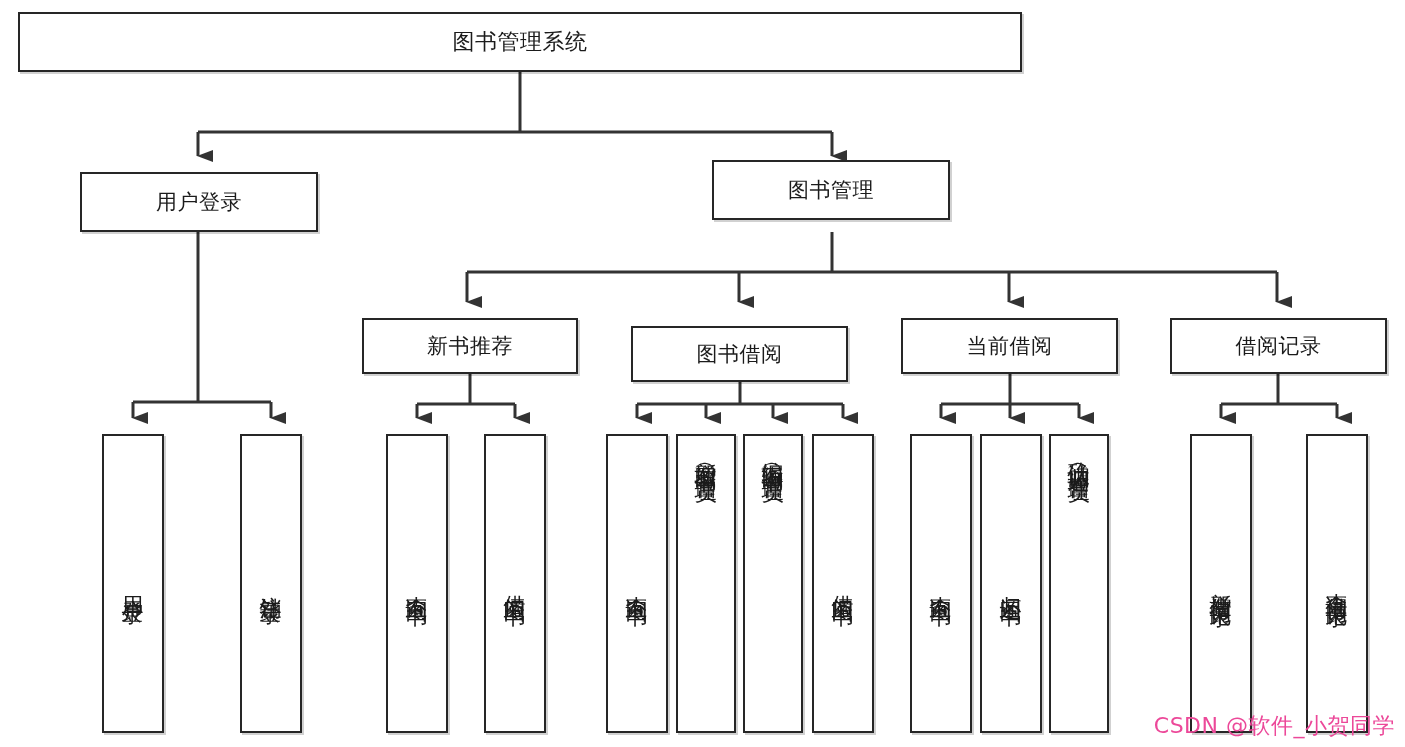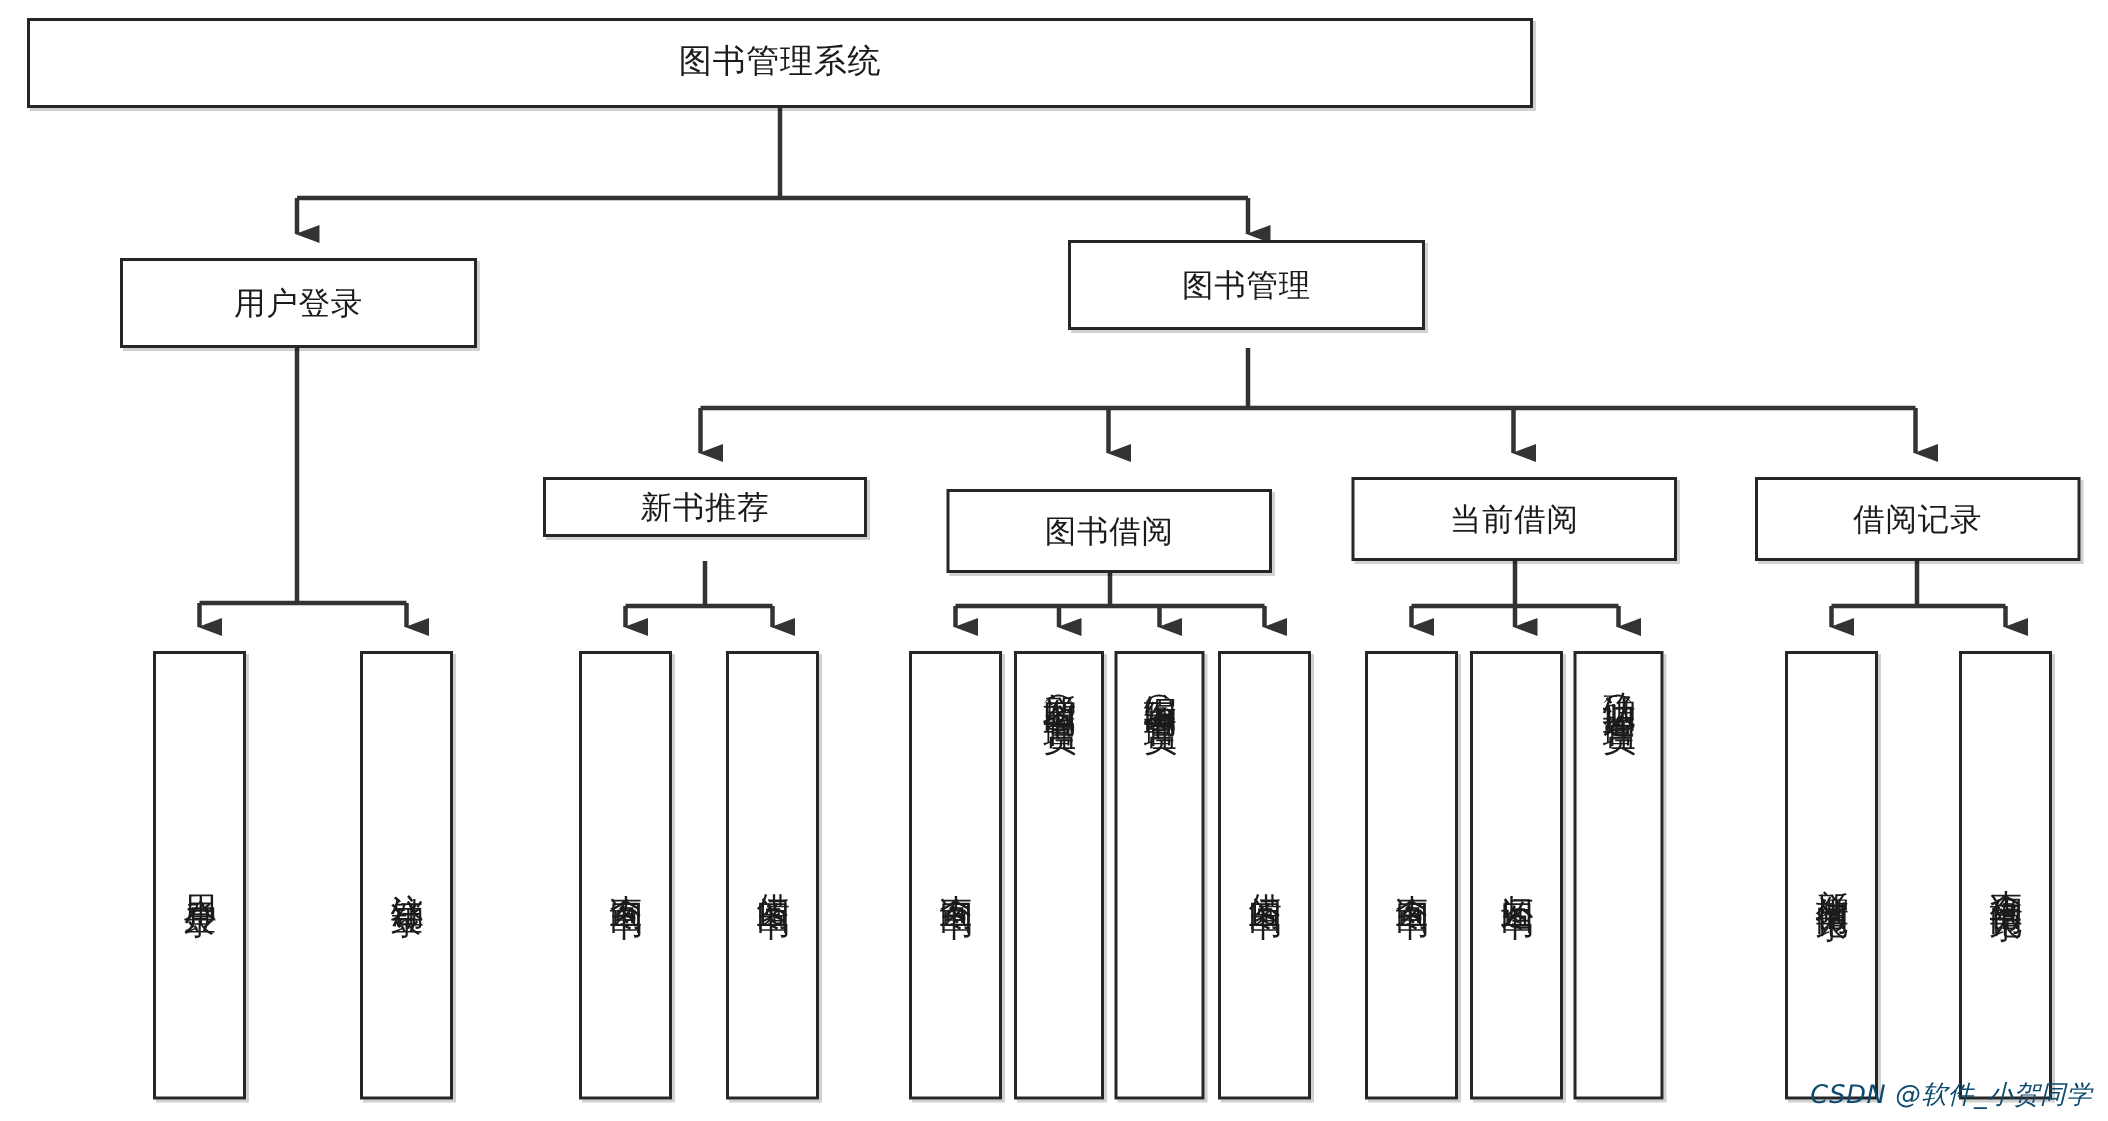--- a/index.html
+++ b/index.html
@@ -64,26 +64,25 @@
     margin: 0 auto;
   }
   .node.v.mid {
     align-items: center;
     padding-top: 0;
   }
   .watermark {
     position: absolute;
     right: 10px;
     bottom: 6px;
-    font-size: 17px;
-    color: #0c4a6e;
+    font-size: 22px;
+    color: #ec4899;
     letter-spacing: 0.5px;
     z-index: 5;
     white-space: nowrap;
-    font-style: italic;
   }
 </style>
 </head>
 <body>
 
 <div id="canvas">
 
   <svg class="wires" viewBox="0 0 1405 747">
     <defs>
       <marker id="arw" viewBox="0 0 12 16" refX="6" refY="15" markerWidth="12" markerHeight="16" orient="auto-start-reverse" markerUnits="userSpaceOnUse">
@@ -138,21 +137,21 @@
     <span class="lbl">图书管理系统</span>
   </div>
 
   <div class="node h" style="left:80px; top:172px; width:238px; height:60px;">
     <span class="lbl">用户登录</span>
   </div>
   <div class="node h" style="left:712px; top:160px; width:238px; height:60px;">
     <span class="lbl">图书管理</span>
   </div>
 
-  <div class="node h" style="left:362px; top:318px; width:216px; height:40px;">
+  <div class="node h" style="left:362px; top:318px; width:216px; height:56px;">
     <span class="lbl">新书推荐</span>
   </div>
   <div class="node h" style="left:631px; top:326px; width:217px; height:56px;">
     <span class="lbl">图书借阅</span>
   </div>
   <div class="node h" style="left:1170px; top:318px; width:217px; height:56px;">
     <span class="lbl">借阅记录</span>
   </div>
   <div class="node h" style="left:901px; top:318px; width:217px; height:56px;">
     <span class="lbl">当前借阅</span>

